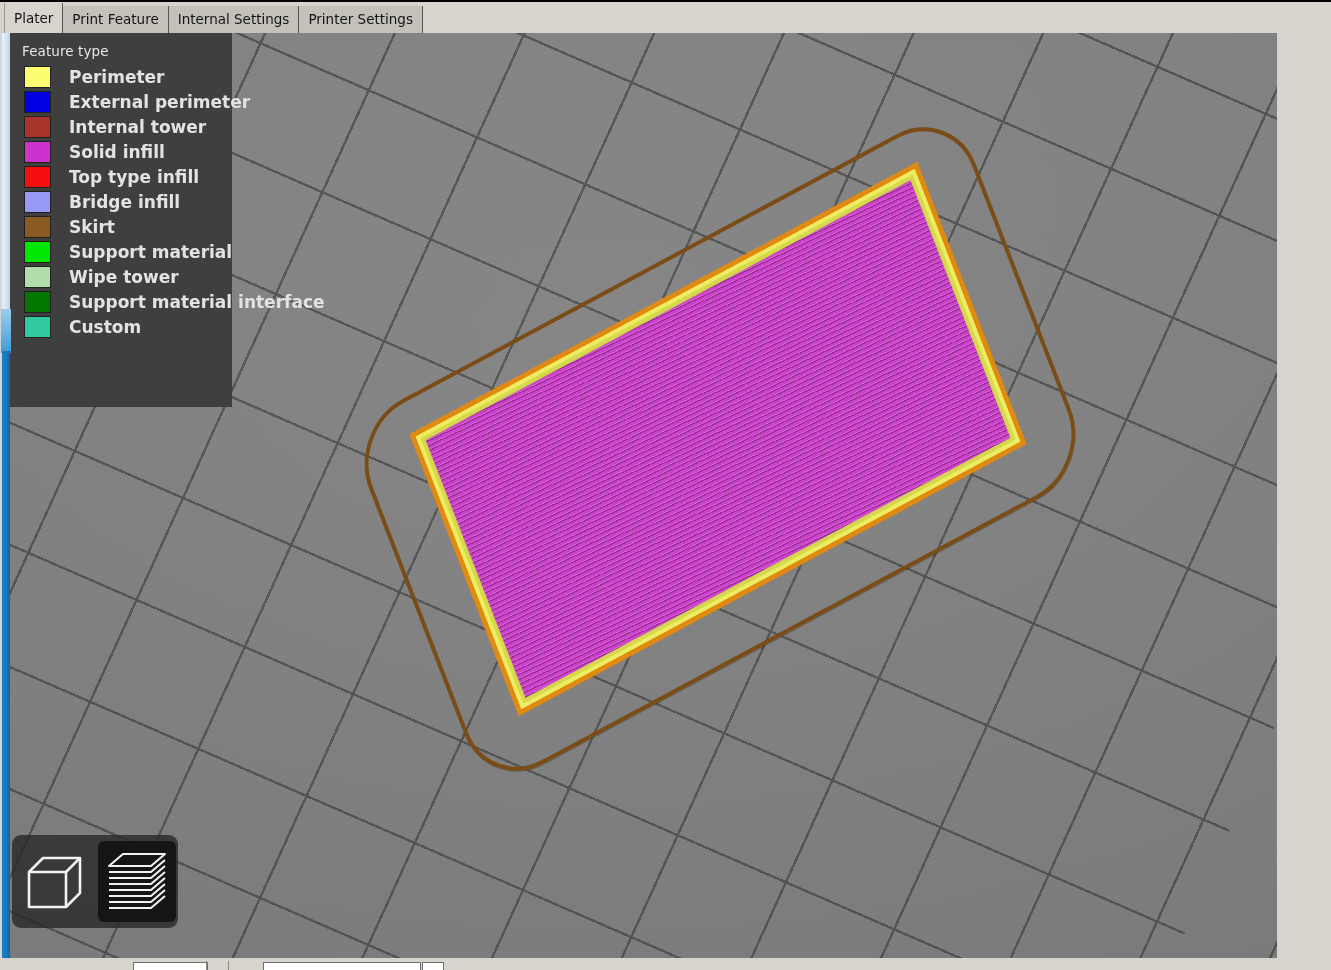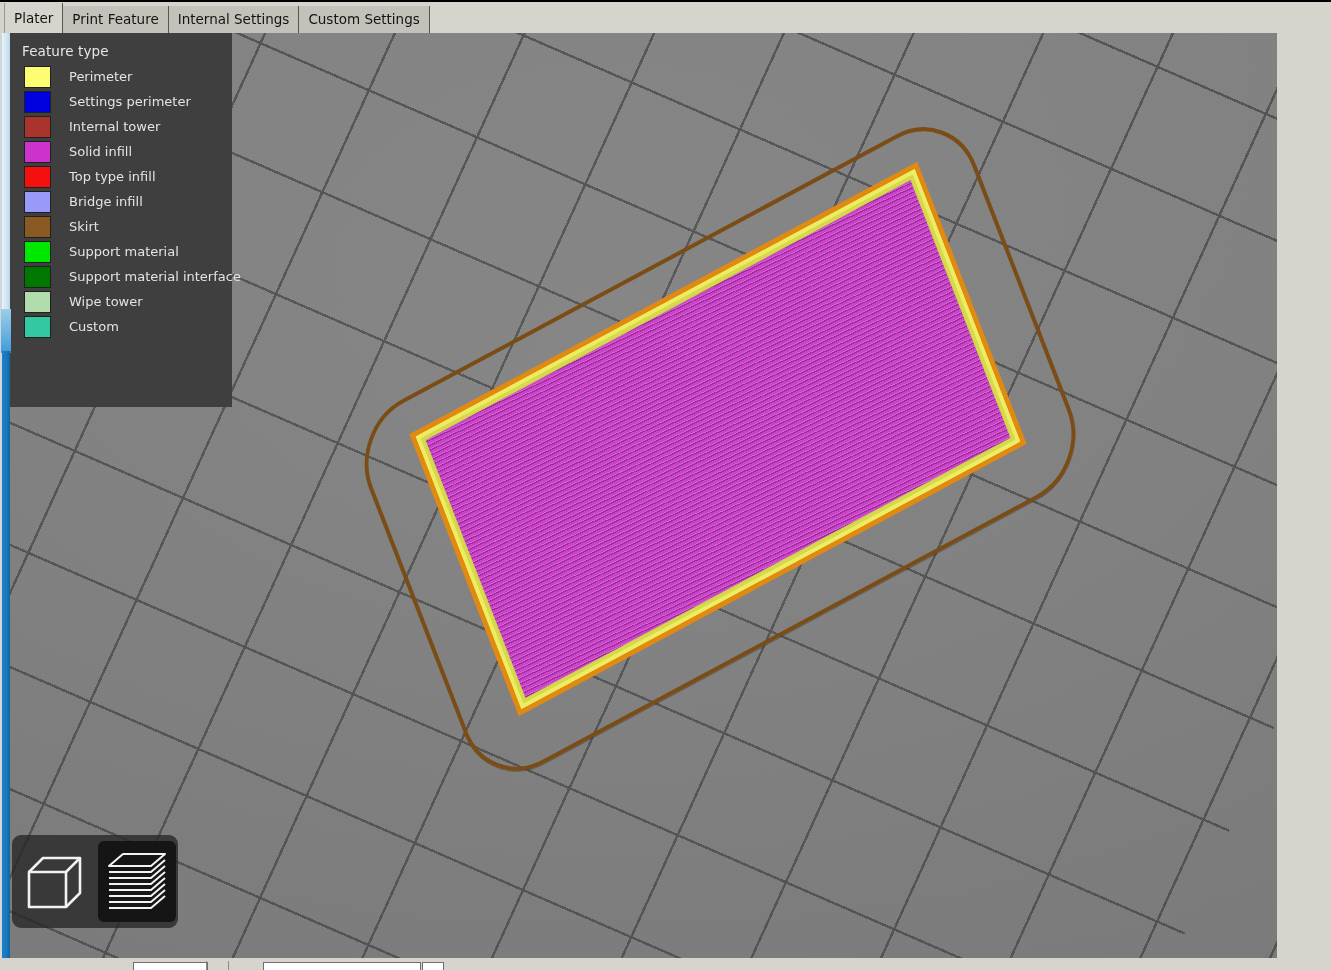--- a/index.html
+++ b/index.html
@@ -150,23 +150,24 @@
     padding-left:16px;
   }
   .swatch{
     width:27px;height:22px;
     border:1px solid #20201f;
     box-sizing:border-box;
     flex:0 0 auto;
   }
   .legend-label{
     margin-left:18px;
-    font-size:13px;
+    font-size:17px;
     color:#e3e3e3;
     white-space:nowrap;
+    font-weight:bold;
   }
 
   
   .layer-slider{
     position:absolute;left:0px;top:33px;
     width:12px;height:925px;
     z-index:60;
   }
   .ls-track-empty{
     position:absolute;left:2px;top:0;width:8px;height:280px;
@@ -232,21 +233,21 @@
       <div class="tab active">
         <span>Plater</span>
       </div>
       <div class="tab">
         <span>Print Feature</span>
       </div>
       <div class="tab">
         <span>Internal Settings</span>
       </div>
       <div class="tab">
-        <span>Custom Settings</span>
+        <span>Printer Settings</span>
       </div>
     </div>
   </div>
 
   <div class="viewport">
 
     <div class="bed">
       <div class="gridA"></div>
       <div class="gridB"></div>
       <div class="bedshade"></div>
@@ -264,21 +265,21 @@
 
     <div class="legend" style="top:0px;">
       <div class="legend-title">Feature type</div>
 
       <div class="legend-row">
         <span class="swatch" style="background:#fdfd72"></span>
         <span class="legend-label">Perimeter</span>
       </div>
       <div class="legend-row">
         <span class="swatch" style="background:#0000e0"></span>
-        <span class="legend-label">Settings perimeter</span>
+        <span class="legend-label">External perimeter</span>
       </div>
       <div class="legend-row">
         <span class="swatch" style="background:#a8342c"></span>
         <span class="legend-label">Internal tower</span>
       </div>
       <div class="legend-row">
         <span class="swatch" style="background:#cc33cc"></span>
         <span class="legend-label">Solid infill</span>
       </div>
       <div class="legend-row">
@@ -291,26 +292,26 @@
       </div>
       <div class="legend-row">
         <span class="swatch" style="background:#8a5a22"></span>
         <span class="legend-label">Skirt</span>
       </div>
       <div class="legend-row">
         <span class="swatch" style="background:#00e800"></span>
         <span class="legend-label">Support material</span>
       </div>
       <div class="legend-row">
+        <span class="swatch" style="background:#b0ddab"></span>
+        <span class="legend-label">Wipe tower</span>
+      </div>
+      <div class="legend-row">
         <span class="swatch" style="background:#007800"></span>
         <span class="legend-label">Support material interface</span>
-      </div>
-      <div class="legend-row">
-        <span class="swatch" style="background:#b0ddab"></span>
-        <span class="legend-label">Wipe tower</span>
       </div>
       <div class="legend-row">
         <span class="swatch" style="background:#32c8a0"></span>
         <span class="legend-label">Custom</span>
       </div>
     </div>
 
     <div class="layer-slider" style="top:0px;">
       <div class="ls-edge"></div>
       <div class="ls-track-empty"></div>

